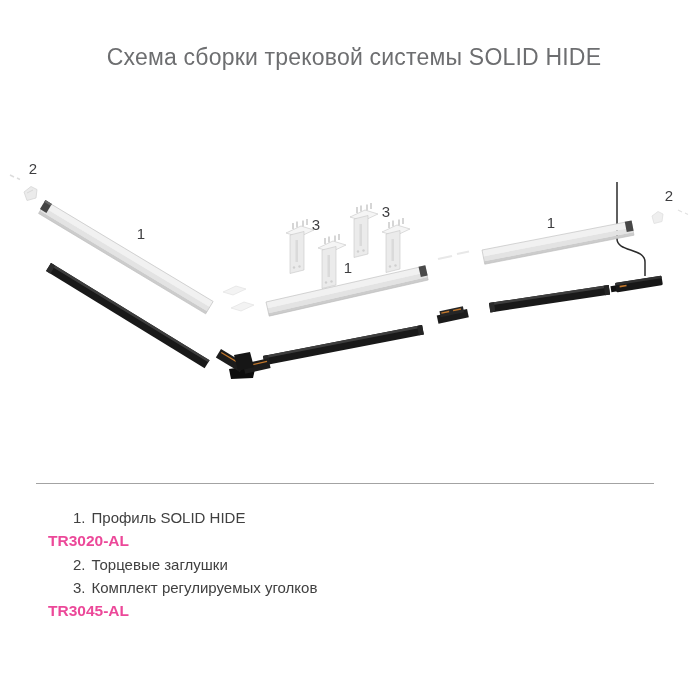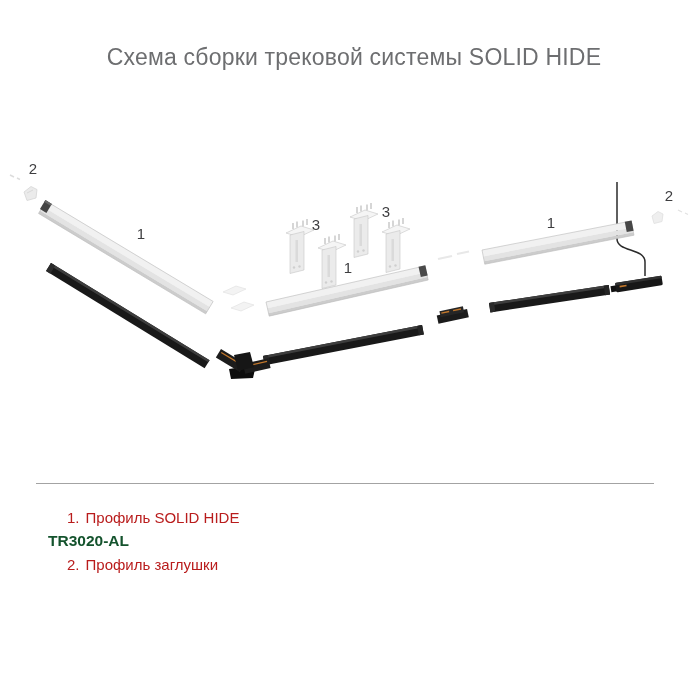--- a/index.html
+++ b/index.html
@@ -17,26 +17,26 @@
   .callout {
     font-family:"Liberation Sans", sans-serif;
     font-size:15px; fill:#3e3e40;
   }
   .divider {
     position:absolute; top:483px; left:36px; width:618px; height:1px;
     background:#a3a3a3;
   }
   .legend { position:absolute; top:509px; left:48px; width:600px; }
   .legend-label-line {
-    font-size:15px; color:#b91c1c; padding-left:7px; margin:0 0 5px 12px;
+    font-size:15px; color:#404040; padding-left:7px; margin:0 0 5px 18px;
     line-height:18px;
   }
   .legend-num { margin-right:6px; }
   .legend-code {
-    font-size:15.5px; font-weight:700; color:#14532d; margin:0 0 6px 0;
+    font-size:15.5px; font-weight:700; color:#ec4899; margin:0 0 6px 0;
     line-height:18px;
   }
 </style>
 </head>
 <body>
 
 <h1 class="title">Схема сборки трековой системы SOLID HIDE</h1>
 
 <svg class="diagram" viewBox="0 0 700 335" width="700" height="335" xmlns="http://www.w3.org/2000/svg">
 
@@ -178,15 +178,19 @@
 </svg>
 
 <div class="divider"></div>
 
 <div class="legend">
   <div class="legend-item">
     <p class="legend-label-line"><span class="legend-num">1.</span><span>Профиль SOLID HIDE</span></p>
     <p class="legend-code">TR3020-AL</p>
   </div>
   <div class="legend-item">
-    <p class="legend-label-line"><span class="legend-num">2.</span><span>Профиль заглушки</span></p>
+    <p class="legend-label-line"><span class="legend-num">2.</span><span>Торцевые заглушки</span></p>
+  </div>
+  <div class="legend-item">
+    <p class="legend-label-line"><span class="legend-num">3.</span><span>Комплект регулируемых уголков</span></p>
+    <p class="legend-code">TR3045-AL</p>
   </div>
 </div>
 
 </body></html>

